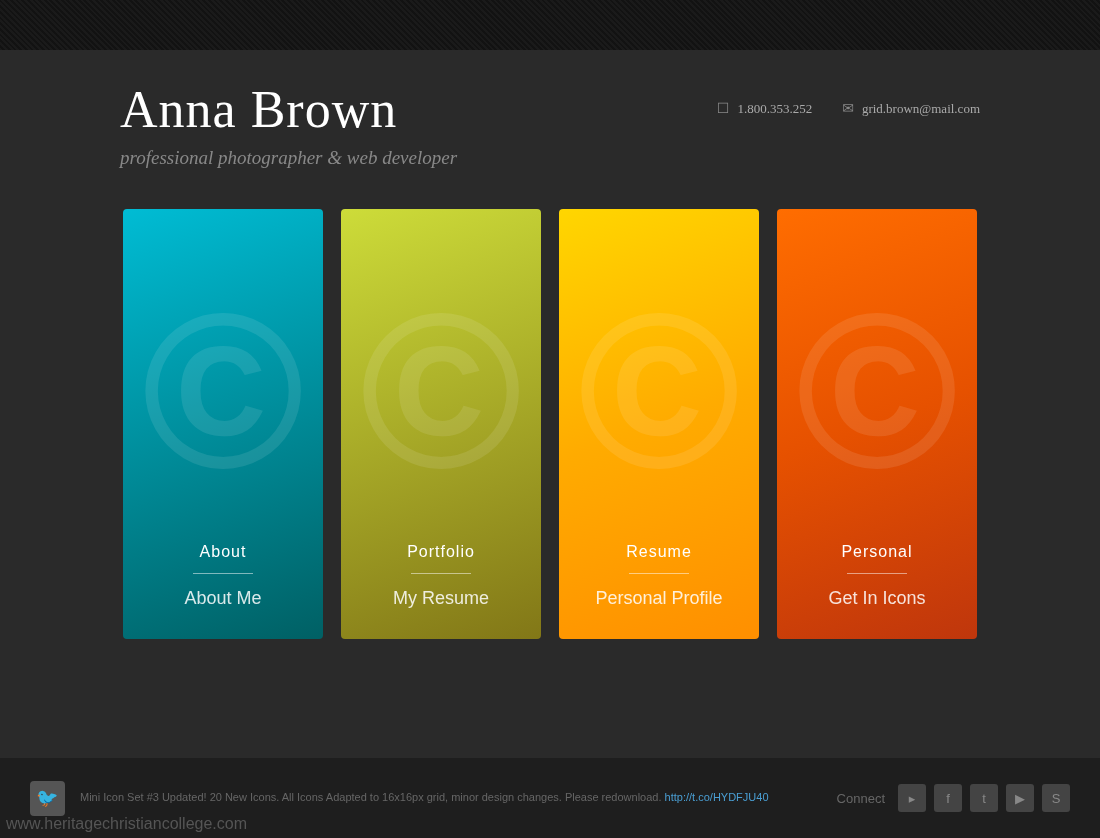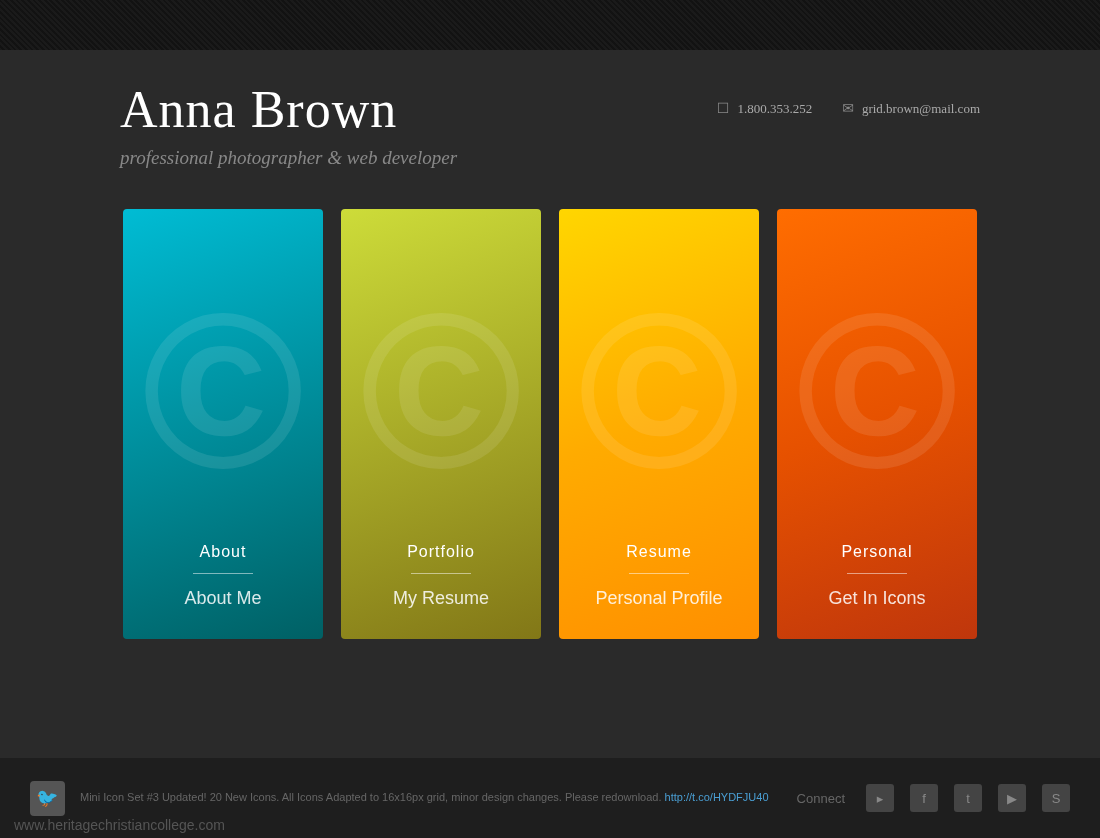--- a/index.html
+++ b/index.html
@@ -189,21 +189,21 @@
     }
 
     .footer-text a {
       color: #4a9fd4;
       text-decoration: none;
     }
 
     .footer-connect {
       display: flex;
       align-items: center;
-      gap: 16px;
+      gap: 8px;
     }
 
     .connect-label {
       color: #666;
       font-size: 13px;
       margin-right: 5px;
     }
 
     .social-icon {
       width: 28px;
@@ -214,22 +214,22 @@
       align-items: center;
       justify-content: center;
       color: #888;
       font-size: 13px;
       cursor: pointer;
     }
 
     .footer-website {
       position: absolute;
       bottom: 5px;
-      left: 14px;
-      font-size: 14px;
+      left: 6px;
+      font-size: 16px;
       color: #555;
     }
   </style>
 </head>
 <body>
 
 <div class="top-bar"></div>
 
 <div class="main-content">
 

